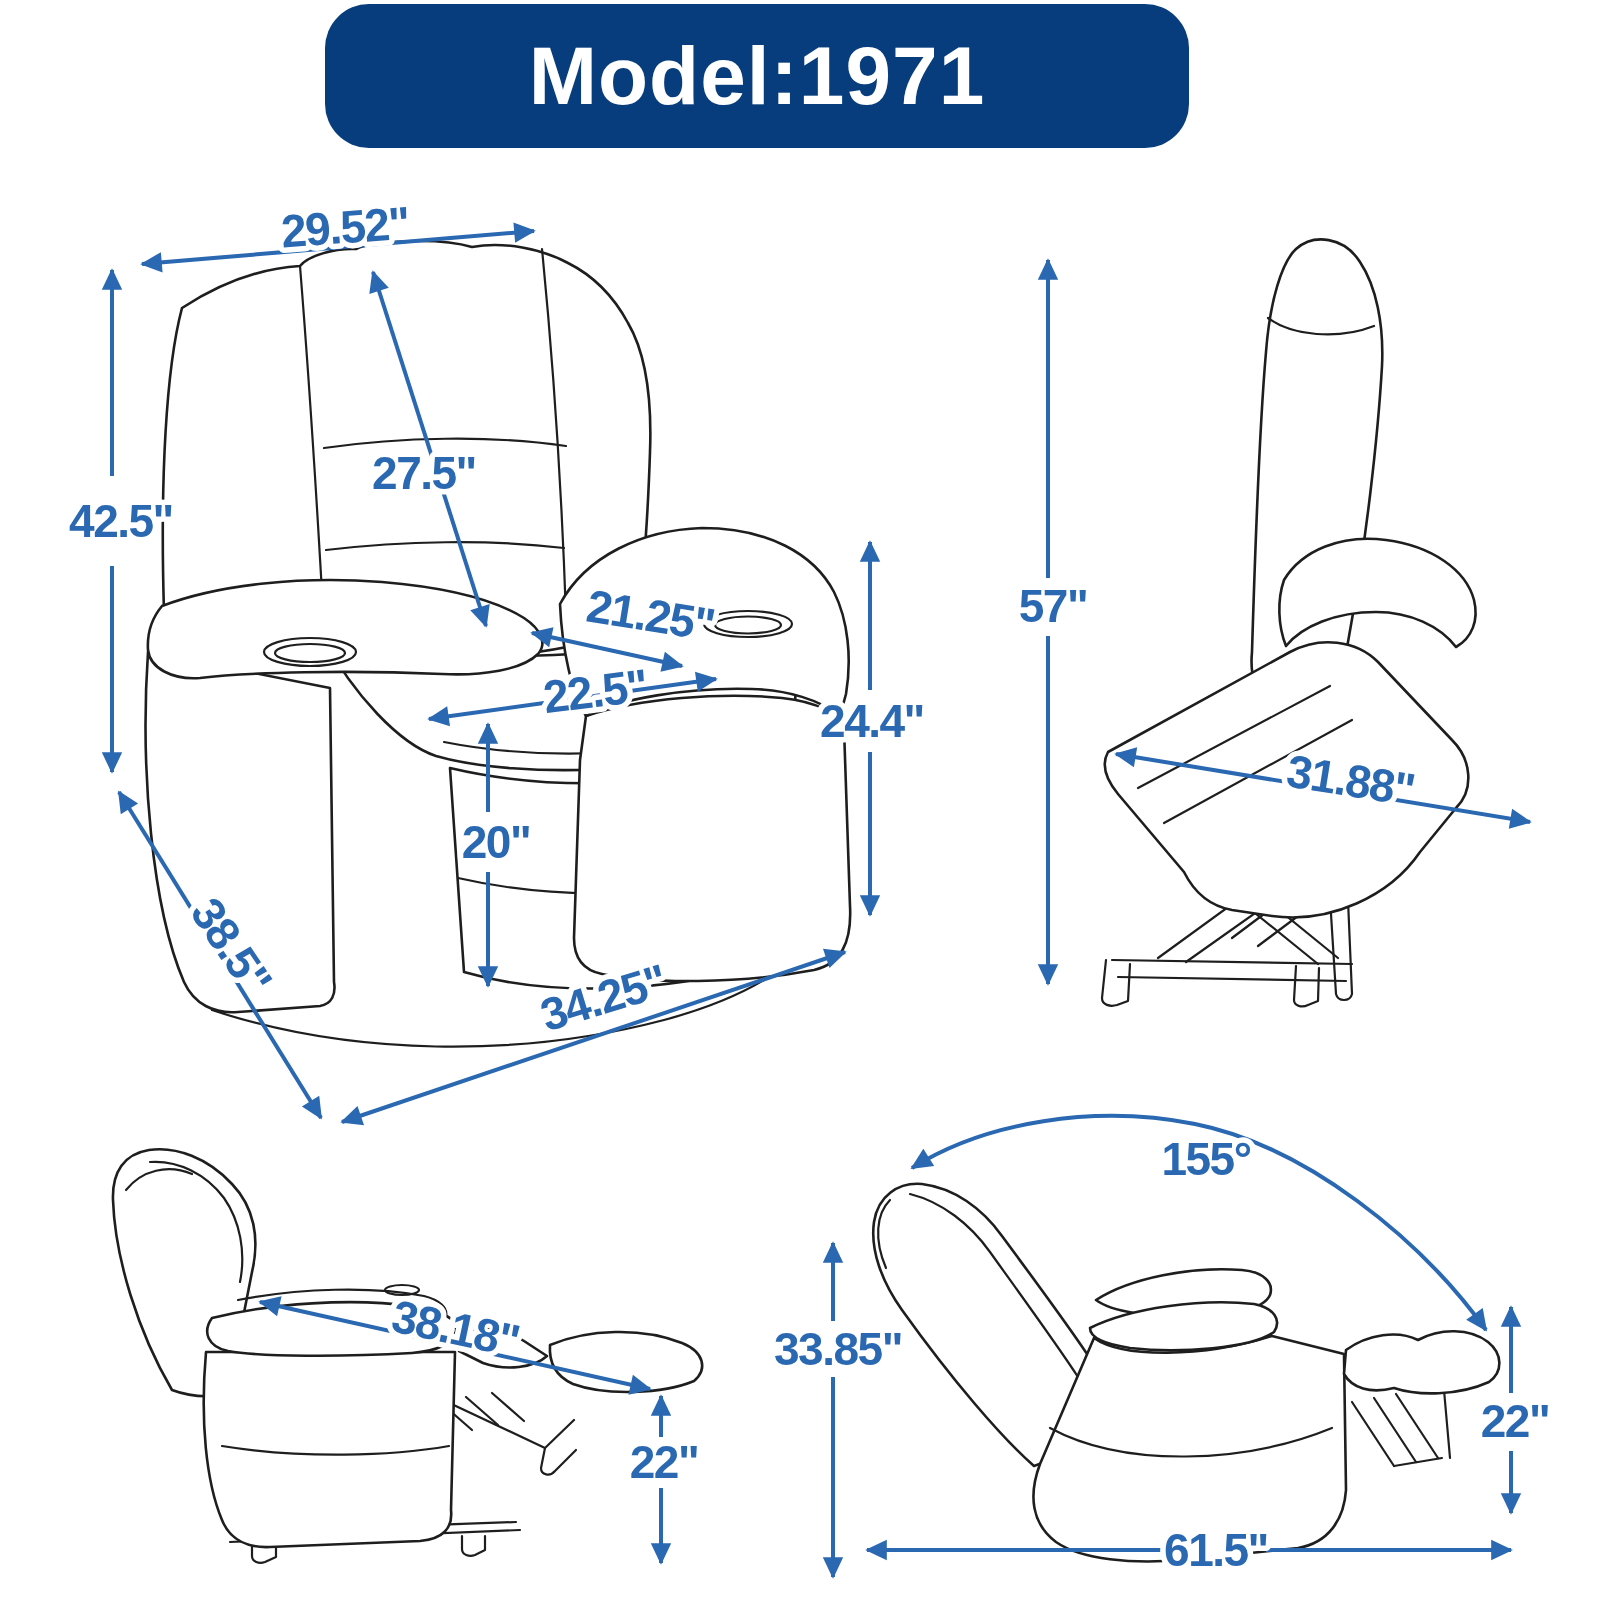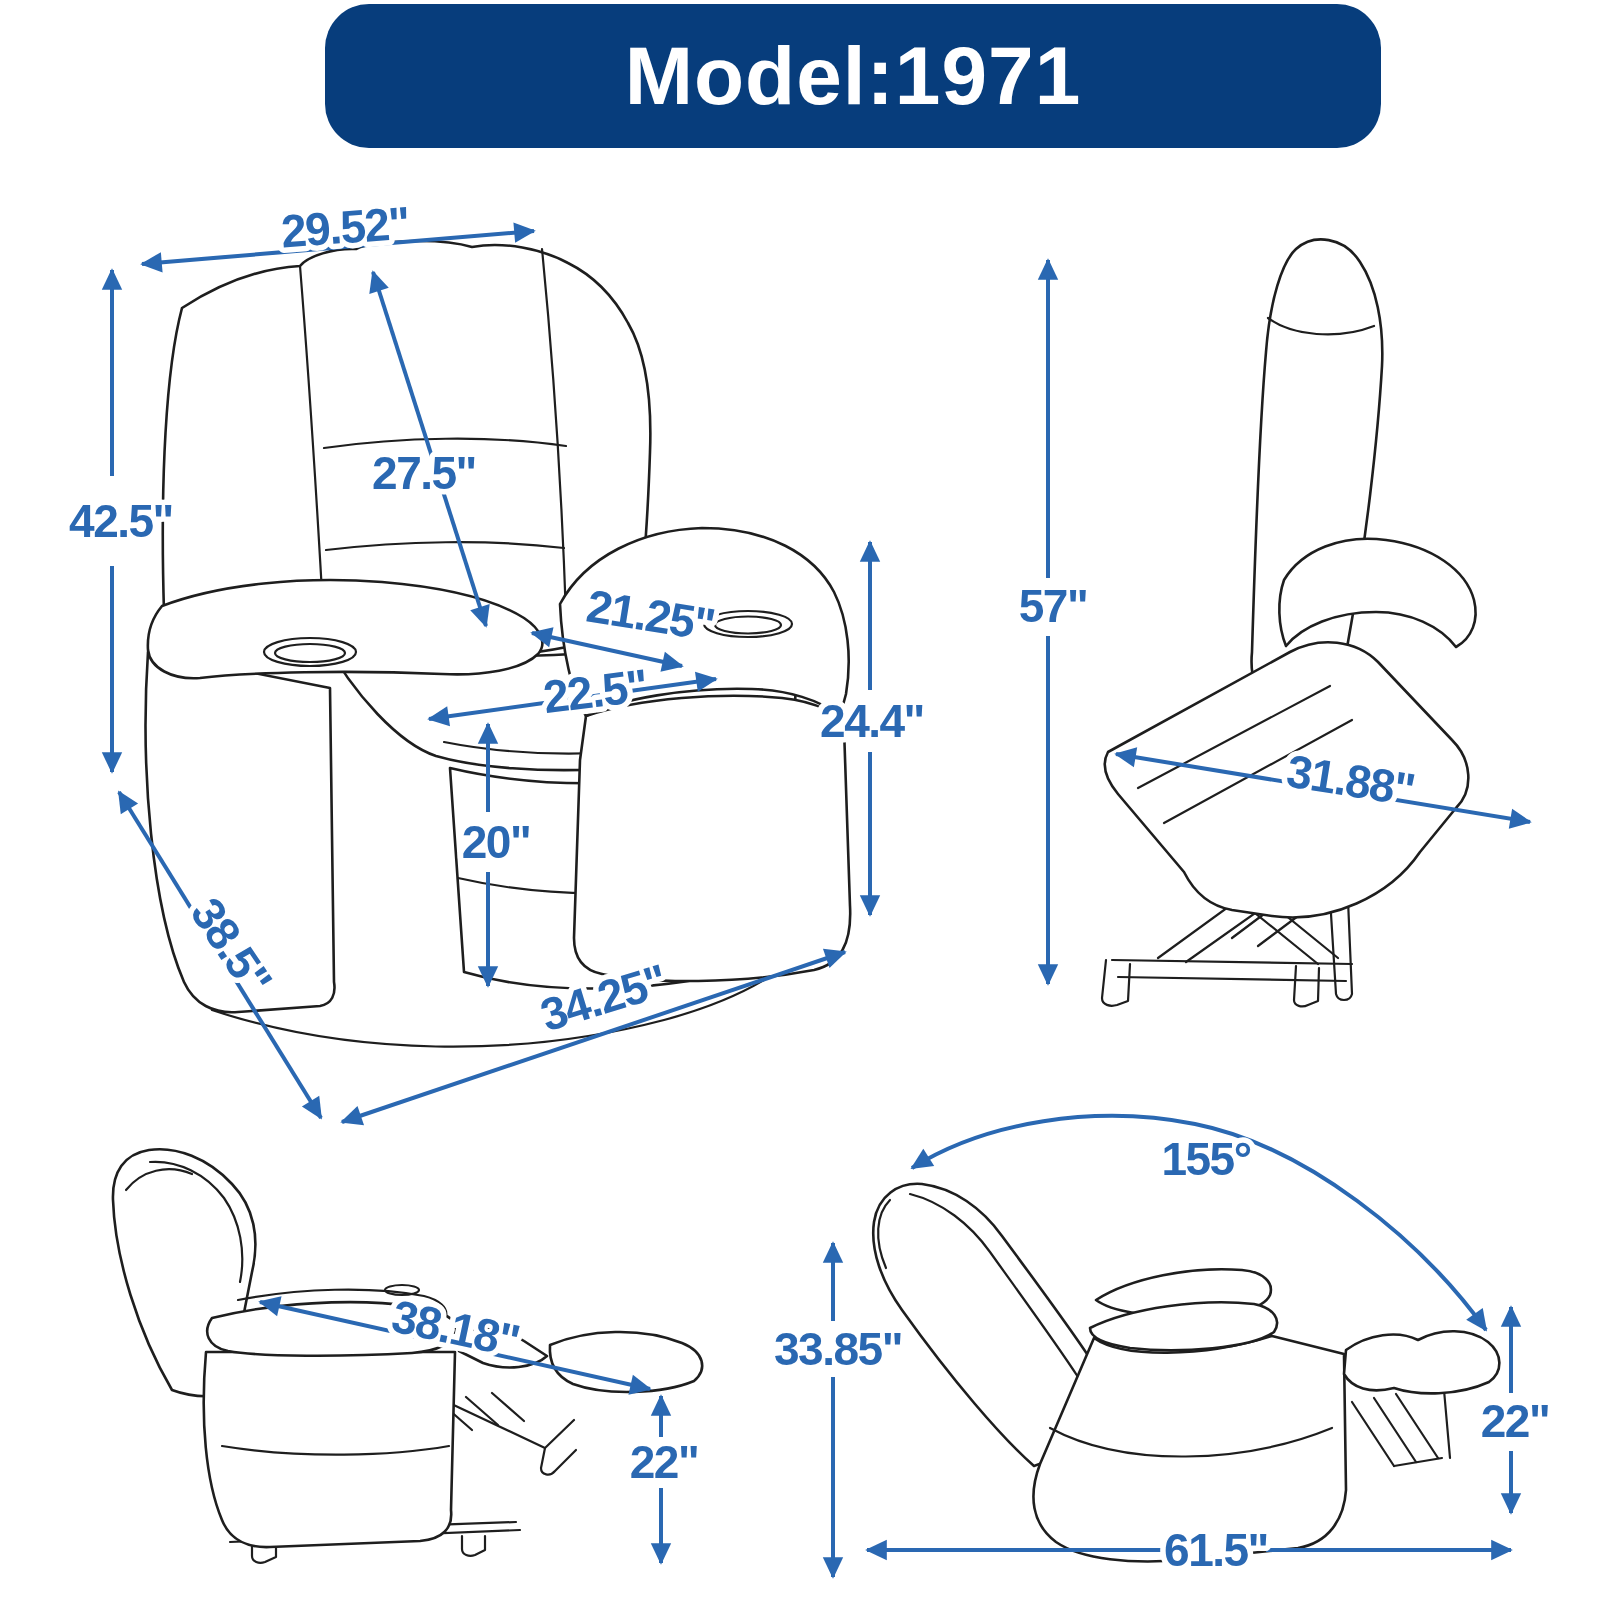--- a/index.html
+++ b/index.html
@@ -1,18 +1,18 @@
 <!DOCTYPE html>
 <html><head>
 <meta charset="utf-8">
 <style>
   html,body{margin:0;padding:0;background:#ffffff;}
   body{width:1600px;height:1600px;font-family:"Liberation Sans",sans-serif;}
   .stage{position:relative;width:1600px;height:1600px;background:#ffffff;overflow:hidden;}
-  .banner{position:absolute;left:325px;top:4px;width:1056px;height:144px;background:#073d7c;
+  .banner{position:absolute;left:325px;top:4px;width:864px;height:144px;background:#073d7c;
           border-radius:44px;display:flex;align-items:center;justify-content:center;}
   .banner span{color:#ffffff;font-weight:bold;font-size:82px;letter-spacing:1px;}
   svg.art{position:absolute;left:0;top:0;width:1600px;height:1600px;}
   .chair{fill:#ffffff;stroke:#1e1e1e;stroke-width:2.6;stroke-linejoin:round;stroke-linecap:round;}
   .ln{fill:none;stroke:#1e1e1e;stroke-width:2.2;stroke-linejoin:round;stroke-linecap:round;}
   .arr{stroke:#2a68b2;stroke-width:4;fill:none;stroke-linecap:butt;}
   .dim{fill:#2a68b2;font-size:46px;font-weight:bold;letter-spacing:-1.5px;text-anchor:middle;
        paint-order:stroke;stroke:#ffffff;stroke-width:11px;stroke-linejoin:round;}
 </style>
 </head>

